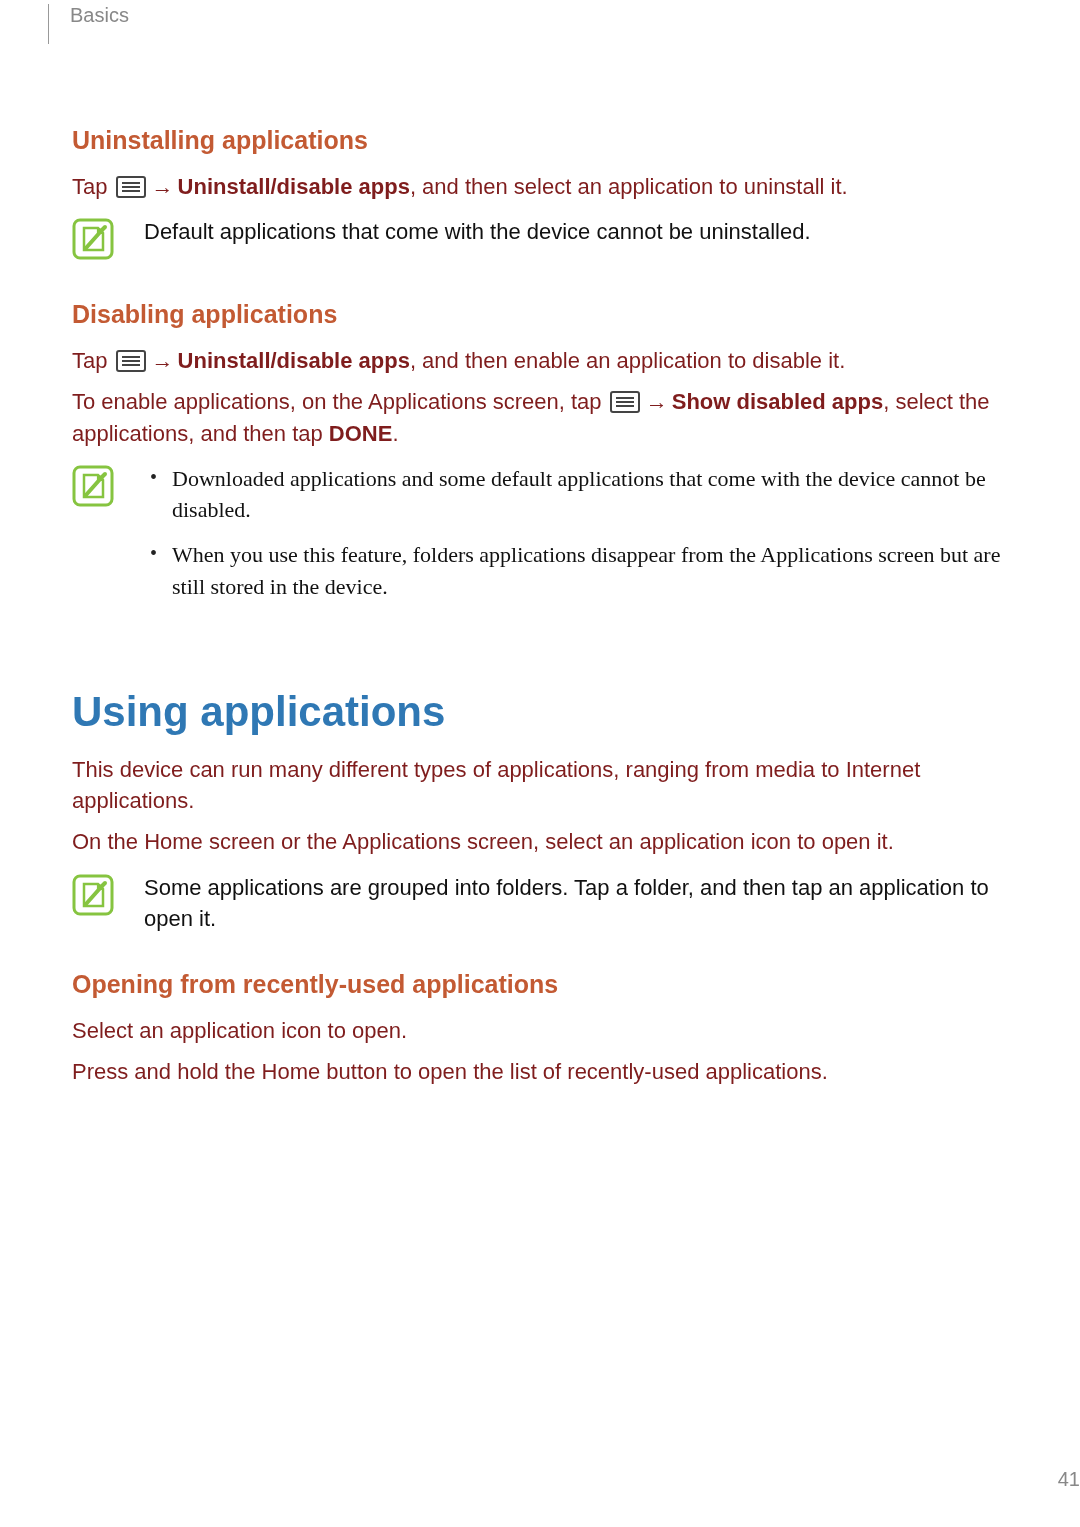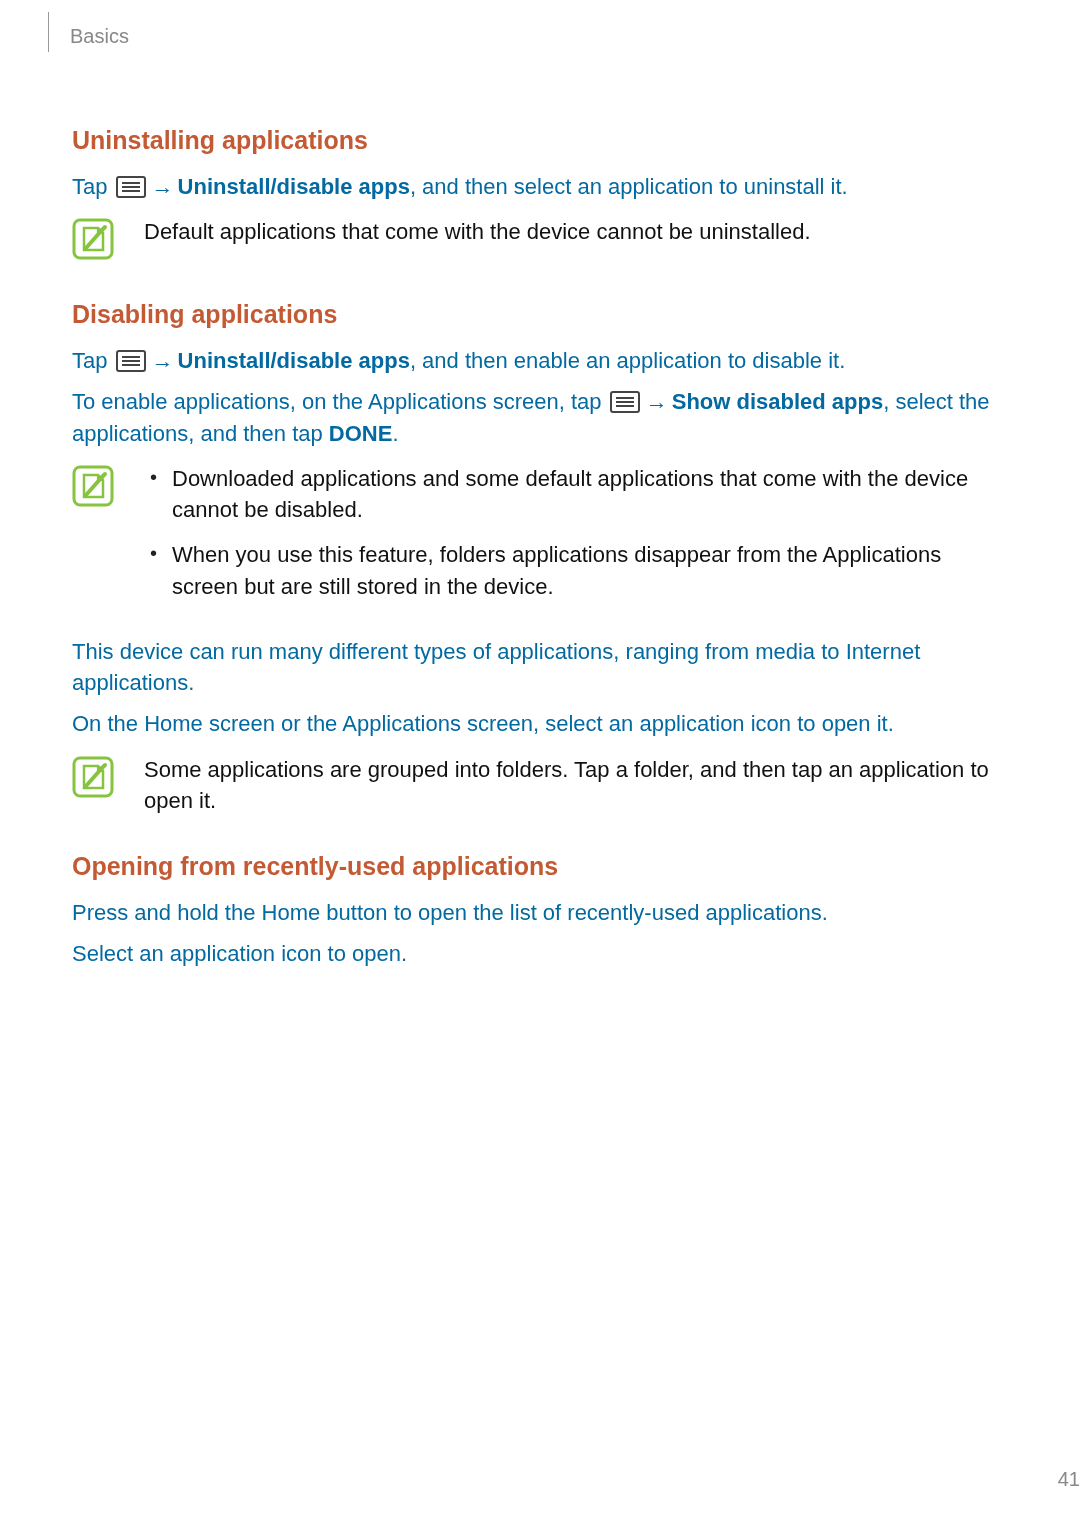--- a/index.html
+++ b/index.html
@@ -13,25 +13,25 @@
       background: #fff;
       font-family: -apple-system, BlinkMacSystemFont, "Segoe UI", Helvetica, Arial, sans-serif;
       color: #000;
       position: relative;
     }
     .page {
       padding: 30px 72px 40px 72px;
     }
     .header-tab {
       position: absolute;
-      top: 12px;
+      top: 4px;
       left: 48px;
       height: 56px;
       display: flex;
-      align-items: center;
+      align-items: flex-start;
     }
     .header-tab::before {
       content: "";
       position: absolute;
       top: 0;
       left: 0;
       width: 1px;
       height: 40px;
       background: #999;
     }
@@ -54,21 +54,21 @@
     .h1 {
       font-size: 42px;
       font-weight: 700;
       color: #2f78b4;
       margin-top: 72px;
       margin-bottom: 18px;
     }
     .para {
       font-size: 22px;
       line-height: 1.42;
-      color: #0369a1;
+      color: #7f1d1d;
       margin-bottom: 10px;
     }
     .bold {
       font-weight: 700;
     }
     .menu-icon {
       display: inline-flex;
       vertical-align: -4px;
       margin: 0 2px;
     }
@@ -94,20 +94,21 @@
     }
     .note-text {
       flex: 1;
       font-size: 22px;
       line-height: 1.42;
       color: #111;
     }
     .bullet-list {
       flex: 1;
       list-style: none;
+      font-family: Liberation Serif, serif;
     }
     .bullet-list li {
       position: relative;
       font-size: 22px;
       line-height: 1.42;
       color: #111;
       padding-left: 28px;
       margin-bottom: 14px;
     }
     .bullet-list li::before {
@@ -187,30 +188,31 @@
     <div class="note-row">
       <div class="note-icon"><svg width="42" height="42">
             <use href="#svg-note"></use>
           </svg></div>
       <ul class="bullet-list">
         <li>Downloaded applications and some default applications that come with the device cannot be disabled.</li>
         <li>When you use this feature, folders applications disappear from the Applications screen but are still stored in the device.</li>
       </ul>
     </div>
 
+    <div class="h1">Using applications</div>
     <p class="para">This device can run many different types of applications, ranging from media to Internet applications.</p>
 
     <p class="para">On the Home screen or the Applications screen, select an application icon to open it.</p>
     <div class="note-row">
       <div class="note-icon"><svg width="42" height="42">
             <use href="#svg-note"></use>
           </svg></div>
       <div class="note-text">Some applications are grouped into folders. Tap a folder, and then tap an application to open it.</div>
     </div>
 
     <div class="h2">Opening from recently-used applications</div>
+    <p class="para">Select an application icon to open.</p>
     <p class="para">Press and hold the Home button to open the list of recently-used applications.</p>
-    <p class="para">Select an application icon to open.</p>
 
   </div>
 </div>
 
 <div class="page-number">41</div>
 
 </body></html>

